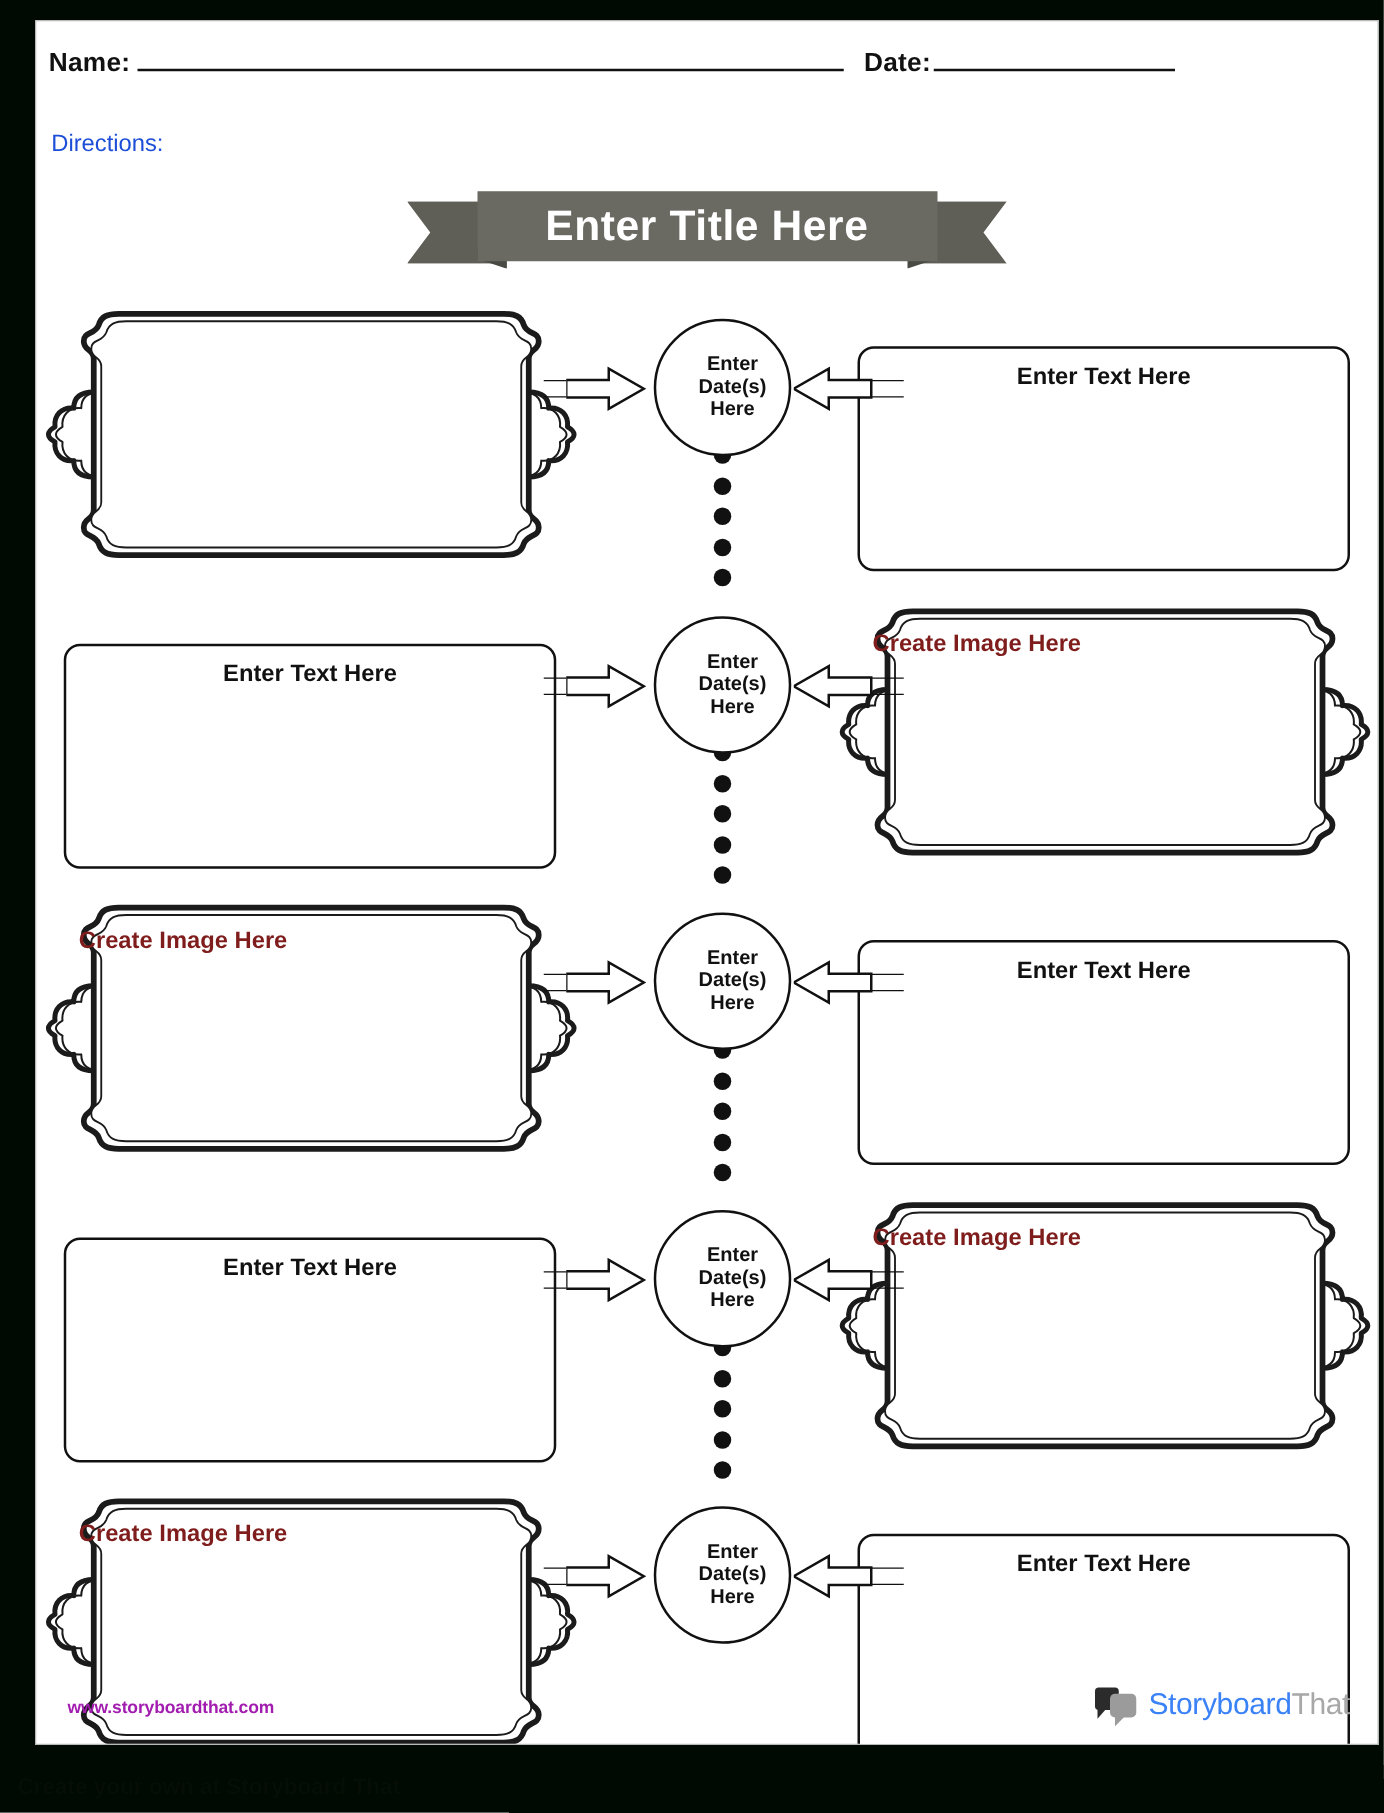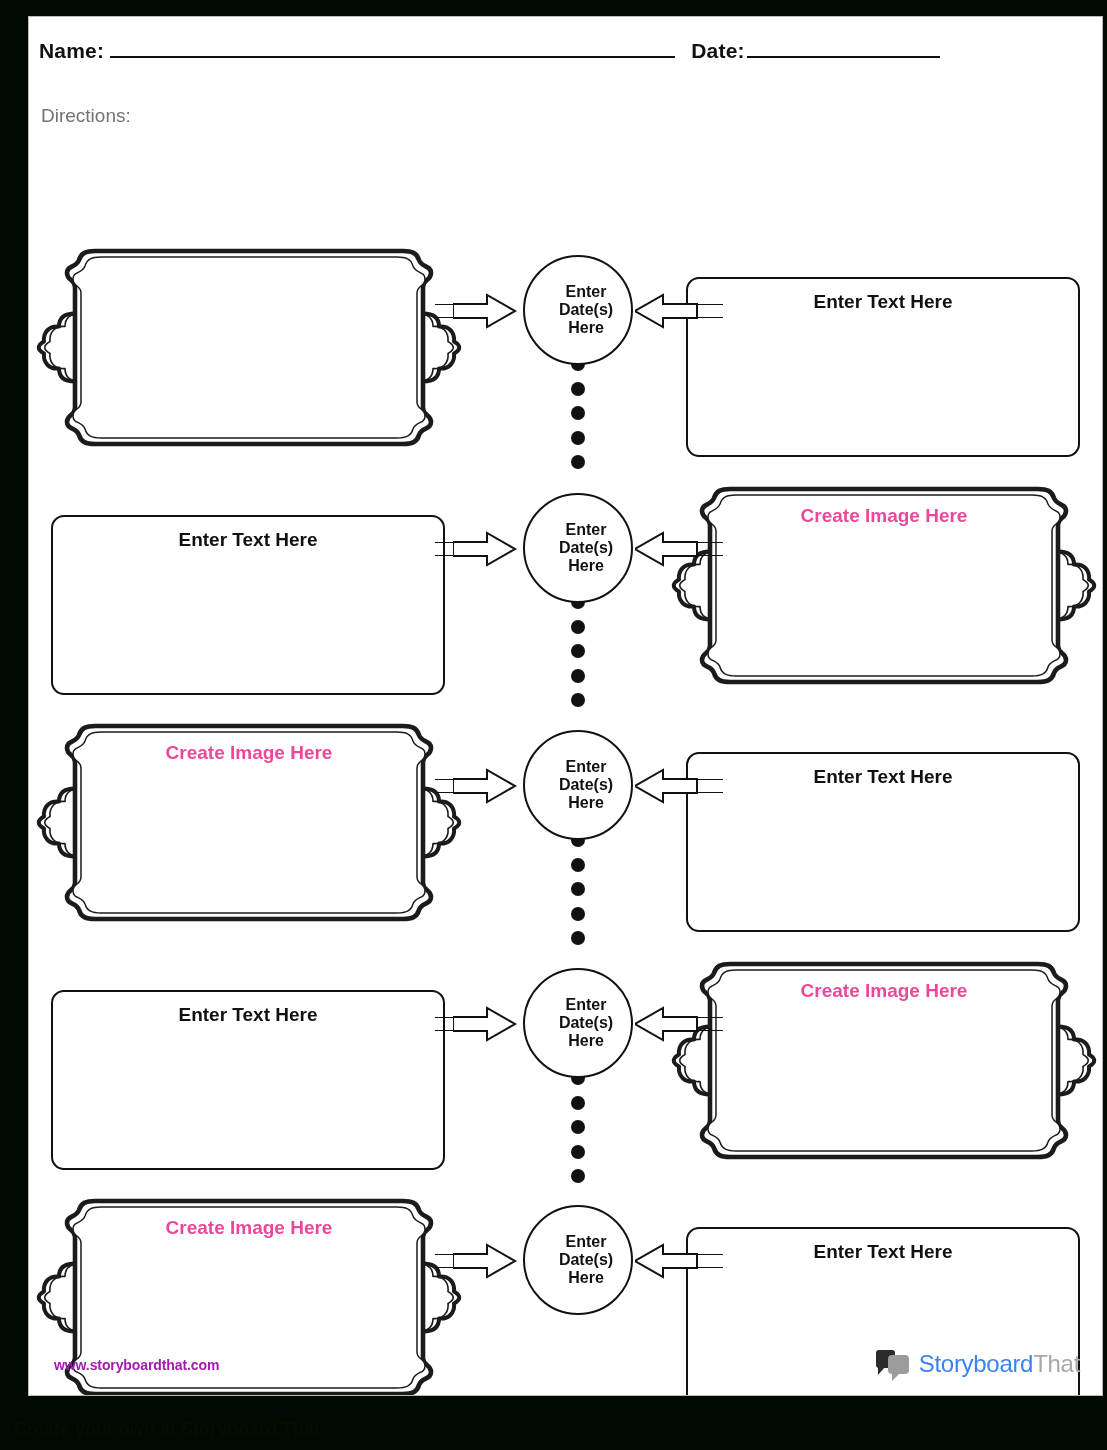--- a/index.html
+++ b/index.html
@@ -49,21 +49,21 @@
   }
   .rule-name { width: 565px; }
   .rule-date { width: 193px; margin-left: 2px; }
   .hdr-gap { width: 16px; }
 
   .directions {
     position: absolute;
     left: 12px;
     top: 88px;
     font-size: 19px;
-    color: #737373;
+    color: #1d4ed8;
     font-family: "Liberation Sans", sans-serif;
   }
 
   
   .ribbon-wrap {
     position: absolute;
     left: 0; right: 0;
     top: 136px;
     height: 70px;
     display: flex;
@@ -163,24 +163,23 @@
     position: absolute;
     left: -18px; top: 0;
     width: 432px;
     height: 205px;
   }
   .ornate svg { display: block; width: 432px; height: 205px; }
   .ornate .cap {
     position: absolute;
     left: 30px; right: 30px;
     top: 22px;
-    text-align: center;
     font-size: 19px;
     font-weight: bold;
-    color: #ec4899;
+    color: #7f1d1d;
   }
 
   
   .node {
     position: absolute;
     left: 494px;
     top: 10px;
     width: 110px;
     height: 110px;
     border: 2.2px solid #111;
@@ -316,20 +315,31 @@
   <div class="hdr-row">
     <span class="hdr-label">Name:</span>
     <span class="rule rule-name"></span>
     <span class="hdr-gap"></span>
     <span class="hdr-label">Date:</span>
     <span class="rule rule-date"></span>
   </div>
 
   <div class="directions">Directions:</div>
 
+  <div class="ribbon-wrap">
+    <div class="ribbon">
+      <div class="tail left"></div>
+      <div class="tail right"></div>
+      <div class="fold left"></div>
+      <div class="fold right"></div>
+      <div class="band">
+        <span class="band-txt">Enter Title Here</span>
+      </div>
+    </div>
+  </div>
 
   <div id="rows">
       <div class="row" style="top: 228px;">
         <div class="cell left">
           <div class="ornate">
   <svg viewBox="0 0 432 205" xmlns="http://www.w3.org/2000/svg">
     <g fill="none" stroke="#1b1b1b" stroke-linejoin="round" stroke-linecap="round">
       <path d="M 42 68.5 C 32 68.5 26 72.5 26 81.5 C 16 80.5 10 87.5 11 96.5 C 4 100.5 4 104.5 11 108.5 C 10 117.5 16 124.5 26 123.5 C 26 132.5 32 136.5 42 136.5" stroke-width="4"></path>
       <path d="M 390 68.5 C 400 68.5 406 72.5 406 81.5 C 416 80.5 422 87.5 421 96.5 C 428 100.5 428 104.5 421 108.5 C 422 117.5 416 124.5 406 123.5 C 406 132.5 400 136.5 390 136.5" stroke-width="4"></path>
       <path d="M 48 68.5 C 38 68.5 32 72.5 32 81.5 C 22 80.5 16 87.5 17 96.5 C 10 100.5 10 104.5 17 108.5 C 16 117.5 22 124.5 32 123.5 C 32 132.5 38 136.5 48 136.5" stroke-width="1.6"></path>

